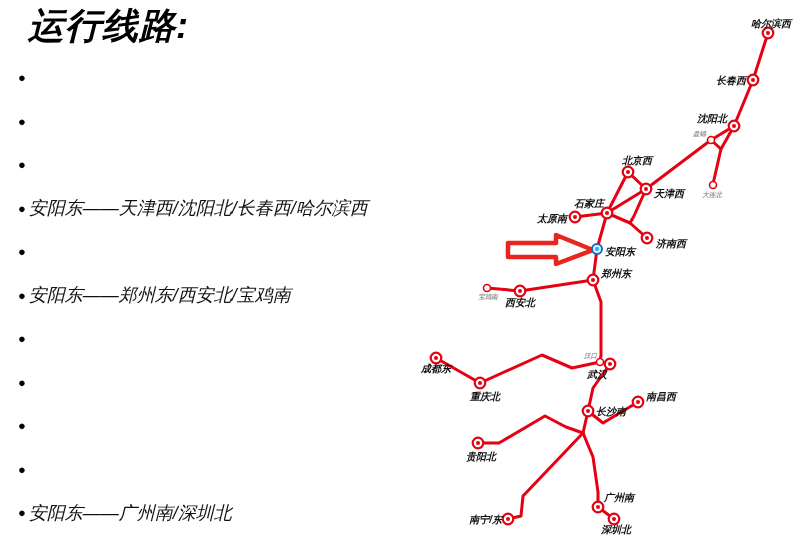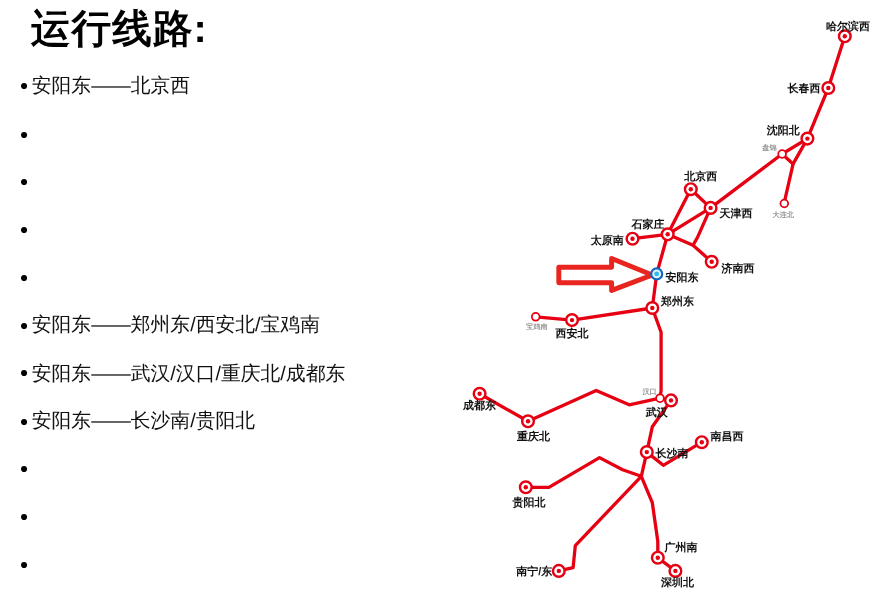--- a/index.html
+++ b/index.html
@@ -1,18 +1,18 @@
 <!DOCTYPE html>
 <html><head>
 <meta charset="utf-8">
 <style>
   * { margin:0; padding:0; box-sizing:border-box; }
   html,body { width:800px; height:542px; background:#ffffff; overflow:hidden;
               font-family:"Liberation Sans","DejaVu Sans",sans-serif; }
-  #page { position:relative; width:800px; height:542px; background:#ffffff; }
+  #page { position:relative; width:800px; height:542px; background:#ffffff;font-style:italic; }
 
   #page-title {
     position:absolute; left:28px; top:2px;
     font-size:36px; font-weight:900; color:#000; letter-spacing:1px;
   }
 
   #route-list {
     position:absolute; left:18px; top:56px; list-style:none;
   }
   #route-list li {
@@ -25,54 +25,53 @@
   #route-map text { font-family:"Liberation Sans","DejaVu Sans",sans-serif; }
 </style>
 </head>
 <body>
 
 <div id="page">
   <h1 id="page-title">运行线路:</h1>
   <ul id="route-list">
       <li>
         <span class="bullet">●</span>
-        <span>安阳东——北京西</span>
+      </li>
+      <li>
+        <span class="bullet">●</span>
+      </li>
+      <li>
+        <span class="bullet">●</span>
+      </li>
+      <li>
+        <span class="bullet">●</span>
+        <span>安阳东——天津西/沈阳北/长春西/哈尔滨西</span>
+      </li>
+      <li>
+        <span class="bullet">●</span>
+      </li>
+      <li>
+        <span class="bullet">●</span>
+        <span>安阳东——郑州东/西安北/宝鸡南</span>
       </li>
       <li>
         <span class="bullet">●</span>
       </li>
       <li>
         <span class="bullet">●</span>
       </li>
       <li>
         <span class="bullet">●</span>
       </li>
       <li>
         <span class="bullet">●</span>
       </li>
       <li>
         <span class="bullet">●</span>
-        <span>安阳东——郑州东/西安北/宝鸡南</span>
-      </li>
-      <li>
-        <span class="bullet">●</span>
-        <span>安阳东——武汉/汉口/重庆北/成都东</span>
-      </li>
-      <li>
-        <span class="bullet">●</span>
-        <span>安阳东——长沙南/贵阳北</span>
-      </li>
-      <li>
-        <span class="bullet">●</span>
-      </li>
-      <li>
-        <span class="bullet">●</span>
-      </li>
-      <li>
-        <span class="bullet">●</span>
+        <span>安阳东——广州南/深圳北</span>
       </li>
     </ul>
   <svg id="route-map" viewBox="0 0 800 542" xmlns="http://www.w3.org/2000/svg">
       <polyline points="768,33 753,80 734,126" fill="none" stroke="#e60012" stroke-width="3" stroke-linecap="round" stroke-linejoin="round"></polyline>
       <polyline points="734,126 711,140" fill="none" stroke="#e60012" stroke-width="3" stroke-linecap="round" stroke-linejoin="round"></polyline>
       <polyline points="711,140 646,189" fill="none" stroke="#e60012" stroke-width="3" stroke-linecap="round" stroke-linejoin="round"></polyline>
       <polyline points="734,126 721,149 713,184" fill="none" stroke="#e60012" stroke-width="3" stroke-linecap="round" stroke-linejoin="round"></polyline>
       <polyline points="711,140 721,149" fill="none" stroke="#e60012" stroke-width="3" stroke-linecap="round" stroke-linejoin="round"></polyline>
       <polyline points="628,172 646,189" fill="none" stroke="#e60012" stroke-width="3" stroke-linecap="round" stroke-linejoin="round"></polyline>
       <polyline points="628,172 607,213" fill="none" stroke="#e60012" stroke-width="3" stroke-linecap="round" stroke-linejoin="round"></polyline>

